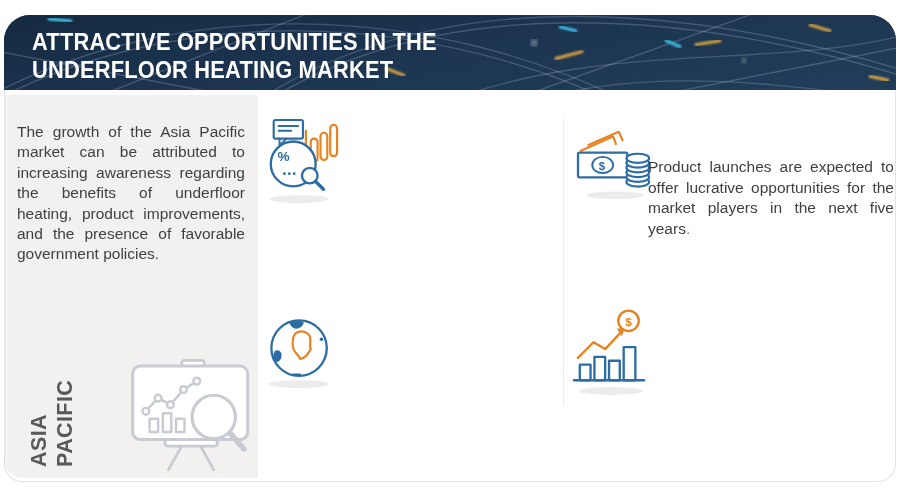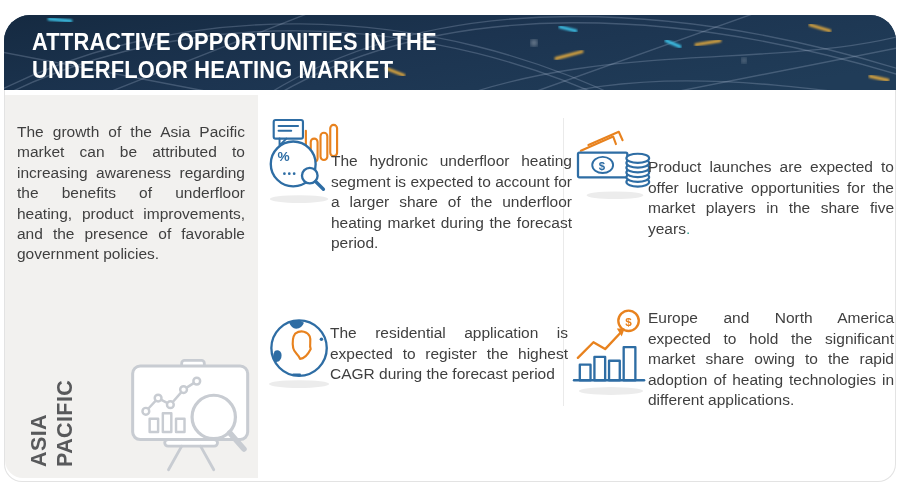--- a/index.html
+++ b/index.html
@@ -150,72 +150,63 @@
       <path class="sb" d="M18,22 v7 l7,-7" style="stroke-width:2"></path>
       <circle class="sbf" cx="32" cy="48" r="23" style="stroke-width:2.4"></circle>
       <text class="tb" x="16" y="45" font-size="14">%</text>
       <circle class="bluefill" cx="23" cy="58" r="1.4"></circle>
       <circle class="bluefill" cx="28" cy="58" r="1.4"></circle>
       <circle class="bluefill" cx="33" cy="58" r="1.4"></circle>
       <circle class="sbf" cx="49" cy="60" r="8" style="stroke-width:2.4"></circle>
       <line class="sb" x1="55" y1="66" x2="63" y2="74" style="stroke-width:3.4"></line>
     </svg>
   </span>
-  <div class="op-text" style="left:331px;top:151px;width:241px">
-    <span>The hydronic underfloor heating segment is expected to account for a larger share of the underfloor heating market during the forecast period.</span>
-  </div>
 
   <span class="op-icon" style="left:575px;top:127px">
     <svg width="80" height="74" viewBox="0 0 84 78">
       <ellipse class="shadow" cx="42" cy="72" rx="30" ry="4"></ellipse>
       <path class="so" d="M14,19 L46,5 L50,14" style="stroke-width:2.2"></path>
       <path class="so" d="M6,25 L40,10 L43,18" style="stroke-width:2.2"></path>
       <rect class="sbf" x="3" y="27" width="52" height="26" rx="1.5" style="stroke-width:2.4"></rect>
       <ellipse class="sb" cx="29" cy="40" rx="11" ry="8.5" style="stroke-width:2"></ellipse>
       <text class="tb" x="25" y="45" font-size="12">$</text>
       <g style="stroke-width:2.2">
         <ellipse class="sbf" cx="66" cy="58" rx="12" ry="4.8"></ellipse>
         <ellipse class="sbf" cx="66" cy="53" rx="12" ry="4.8"></ellipse>
         <ellipse class="sbf" cx="66" cy="48" rx="12" ry="4.8"></ellipse>
         <ellipse class="sbf" cx="66" cy="43" rx="12" ry="4.8"></ellipse>
         <ellipse class="sbf" cx="66" cy="38" rx="12" ry="4.8"></ellipse>
         <ellipse class="sbf" cx="66" cy="33" rx="12" ry="4.8"></ellipse>
       </g>
     </svg>
   </span>
   <div class="op-text" style="left:648px;top:157px;width:246px">
-    <span>Product launches are expected to offer lucrative opportunities for the market players in the share five years</span><span class="suffix">.</span>
+    <span>Product launches are expected to offer lucrative opportunities for the market players in the next five years</span><span class="suffix">.</span>
   </div>
 
   <span class="op-icon" style="left:266px;top:314px">
     <svg width="70" height="76" viewBox="0 0 72 78">
       <ellipse class="shadow" cx="34" cy="72" rx="31" ry="4"></ellipse>
       <circle class="sbf" cx="34" cy="35" r="28.5" style="stroke-width:2.4"></circle>
       <path class="bluefill" d="M24,9 q9,-5 15,0 q-2,6 -8,6 q-5,0 -7,-6 z"></path>
       <path class="bluefill" d="M9,38 c3,-2 7,0 7,4 c0,5 -3,8 -7,7 c-2,-3 -2,-8 0,-11 z"></path>
       <circle class="bluefill" cx="57" cy="26" r="1.8"></circle>
       <path class="sb" d="M28,62 h7" style="stroke-width:2"></path>
       <path class="so" d="M30,20 c6,-4 13,-2 15,3 c2,5 -1,9 1,13 c-3,6 -7,10 -11,10 c-2,-5 -6,-6 -7,-11 c-1,-6 -1,-11 2,-15 z" style="stroke-width:2.2"></path>
     </svg>
   </span>
-  <div class="op-text" style="left:330px;top:323px;width:238px">
-    <span>The residential application is expected to register the highest CAGR during the forecast period</span>
-  </div>
 
   <span class="op-icon" style="left:572px;top:307px">
     <svg width="78" height="90" viewBox="0 0 80 92">
       <ellipse class="shadow" cx="40" cy="86" rx="33" ry="4"></ellipse>
       <circle class="sof" cx="58" cy="14" r="10.5" style="stroke-width:2.4"></circle>
       <text class="to" x="54.5" y="19" font-size="12">$</text>
       <path class="so" d="M6,52 L22,36 L34,43 L50,26" style="stroke-width:2.4"></path>
       <polygon class="orangefill" points="46,22 54,22 51,30"></polygon>
       <rect class="sbf" x="8" y="59" width="11" height="16" style="stroke-width:2.4"></rect>
       <rect class="sbf" x="23" y="51" width="11" height="24" style="stroke-width:2.4"></rect>
       <rect class="sbf" x="38" y="55" width="11" height="20" style="stroke-width:2.4"></rect>
       <rect class="sbf" x="53" y="41" width="12" height="34" style="stroke-width:2.4"></rect>
       <line class="sb" x1="2" y1="75" x2="74" y2="75" style="stroke-width:2.4"></line>
     </svg>
   </span>
-  <div class="op-text" style="left:648px;top:308px;width:246px">
-    <span>Europe and North America expected to hold the significant market share owing to the rapid adoption of heating technologies in different applications.</span>
-  </div>
 
 </div>
 
 </body></html>

